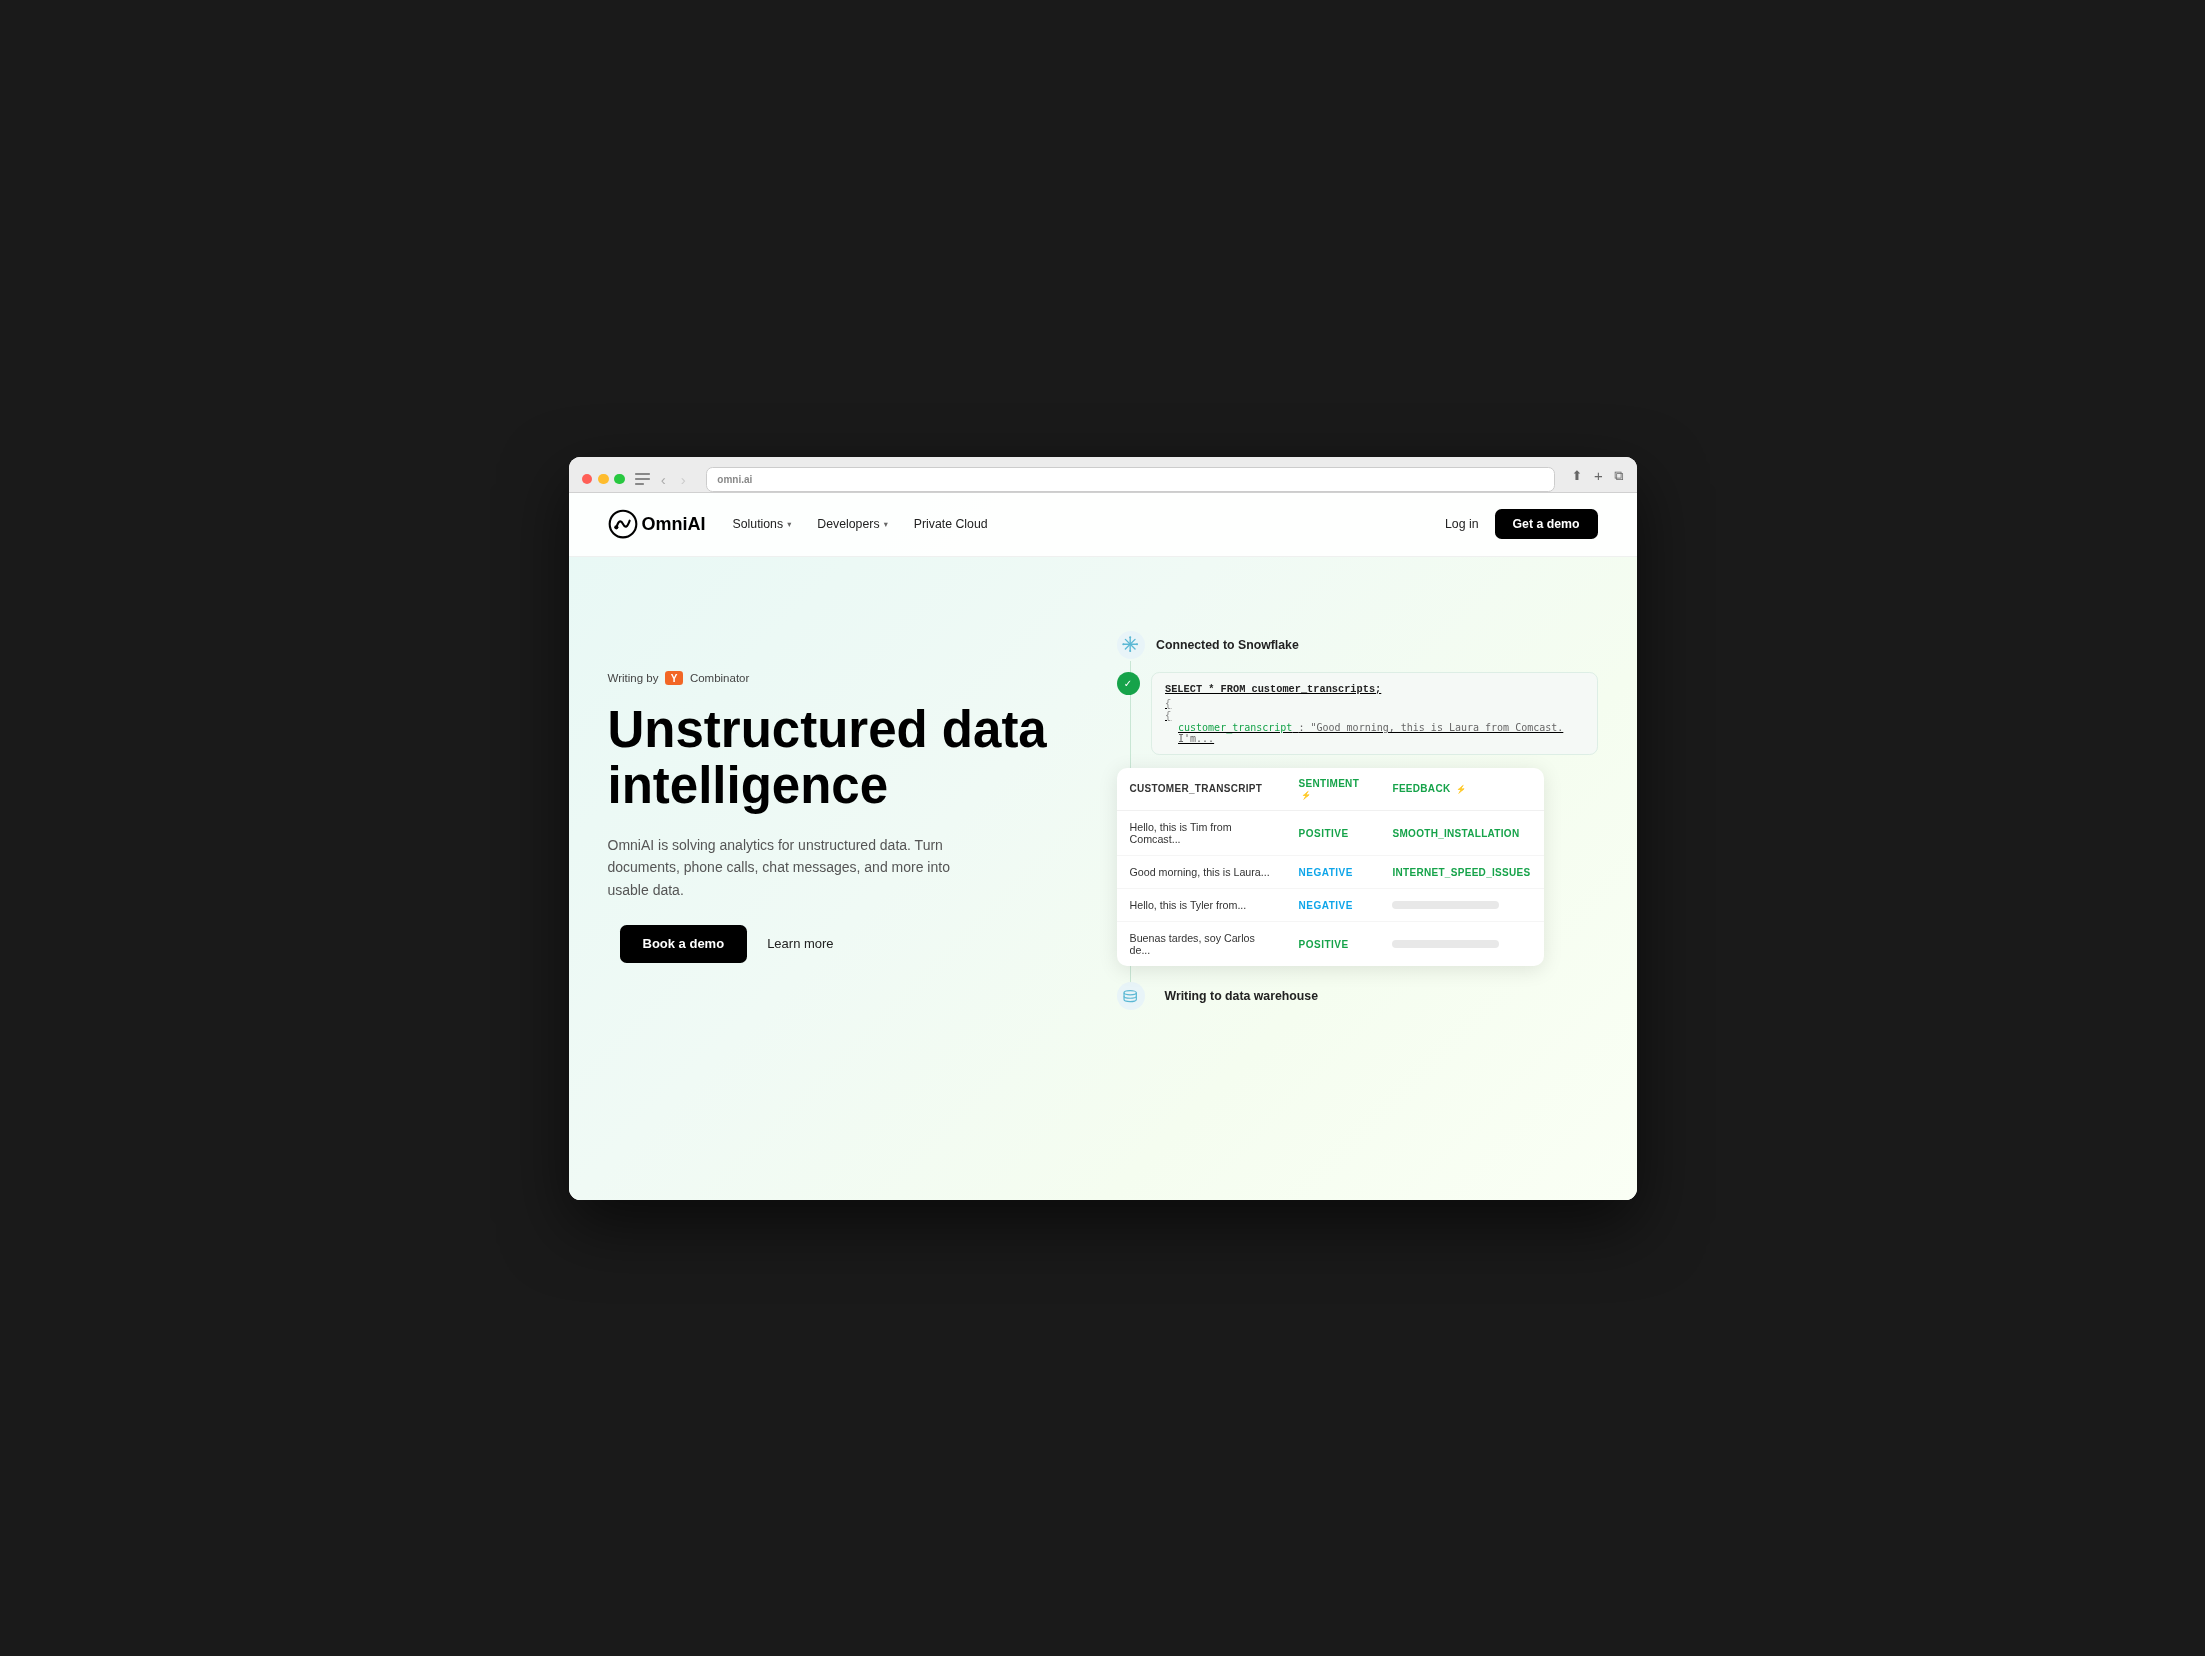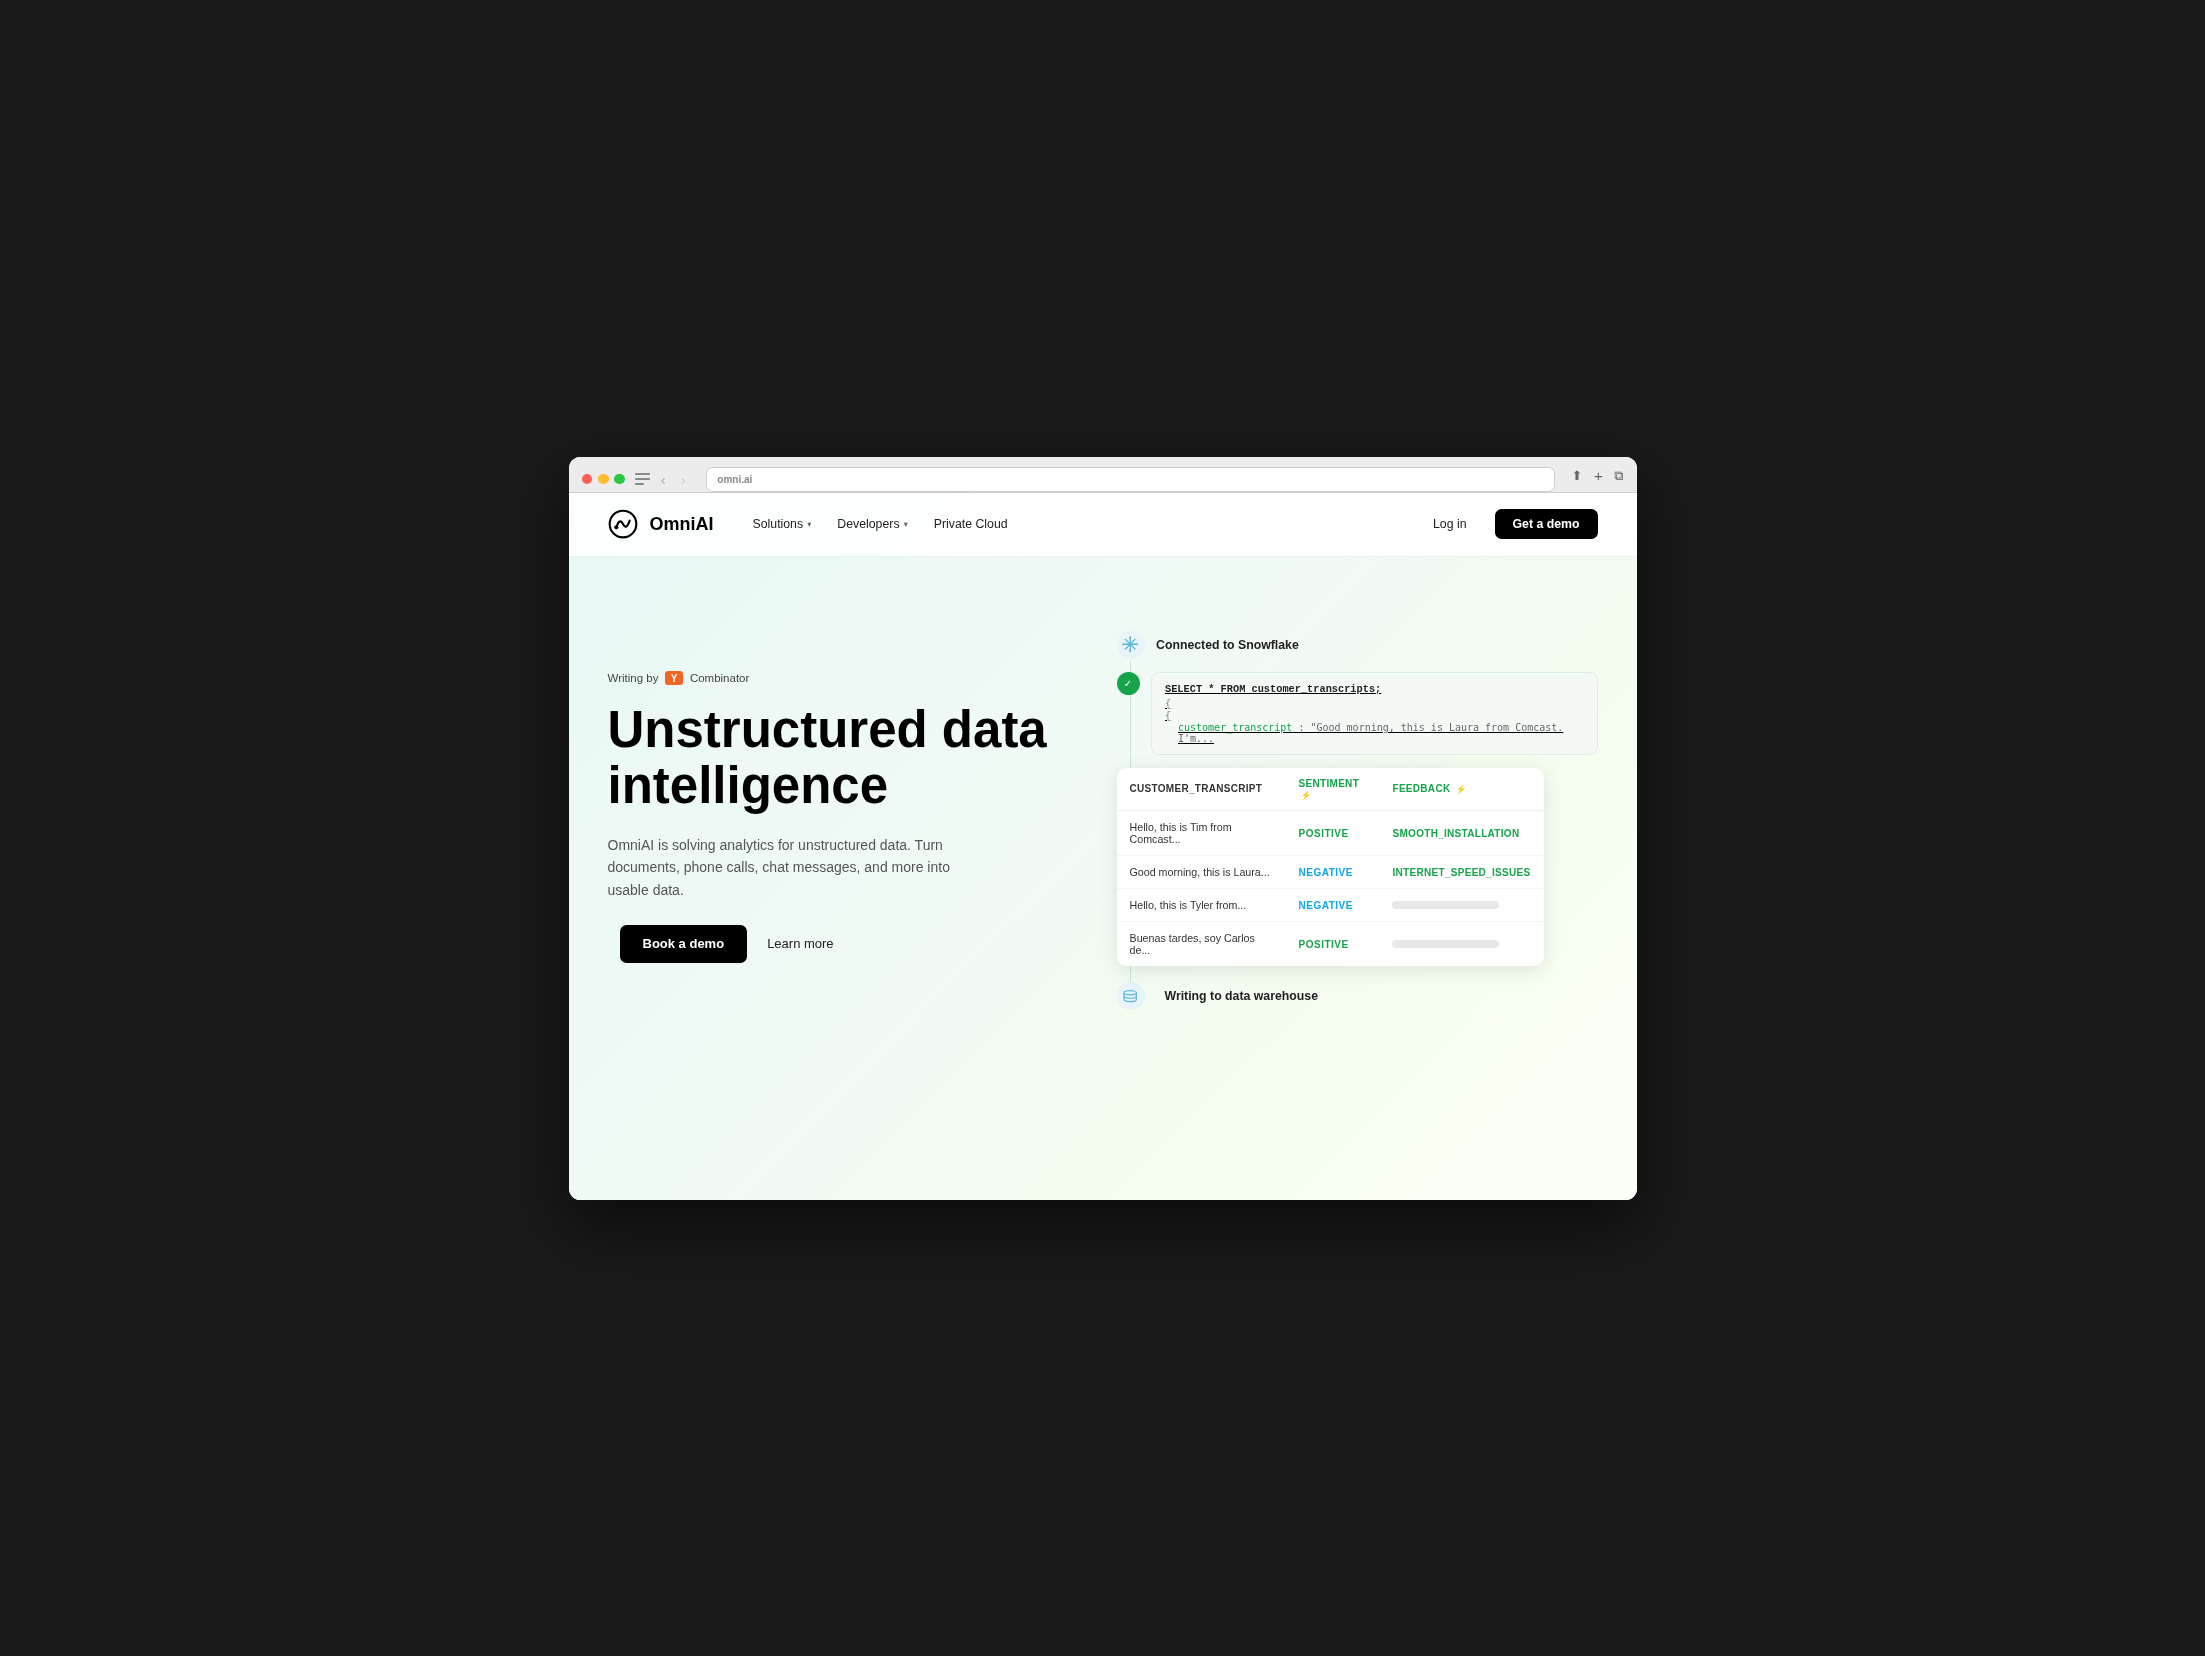--- a/index.html
+++ b/index.html
@@ -118,22 +118,22 @@
       padding: 16.4px 39px;
       background: rgba(255,255,255,0.9);
       border-bottom: 0.8px solid rgba(0,0,0,0.06);
       position: relative;
       z-index: 10;
     }
 
     .logo-area {
       display: flex;
       align-items: center;
-      gap: 12px;
-      margin-right: 39px;
+      gap: 4px;
+      margin-right: 27px;
     }
 
     .logo-icon {
       width: 30px;
       height: 30px;
     }
 
     .logo-text {
       font-size: 18px;
       font-weight: 700;
@@ -158,21 +158,21 @@
     }
 
     .nav-link .chevron {
       font-size: 8.2px;
       color: #666;
     }
 
     .nav-right {
       display: flex;
       align-items: center;
-      gap: 28px;
+      gap: 16px;
     }
 
     .login-btn {
       font-size: 12.3px;
       font-weight: 500;
       color: #222;
       cursor: pointer;
     }
 
     .demo-btn {

